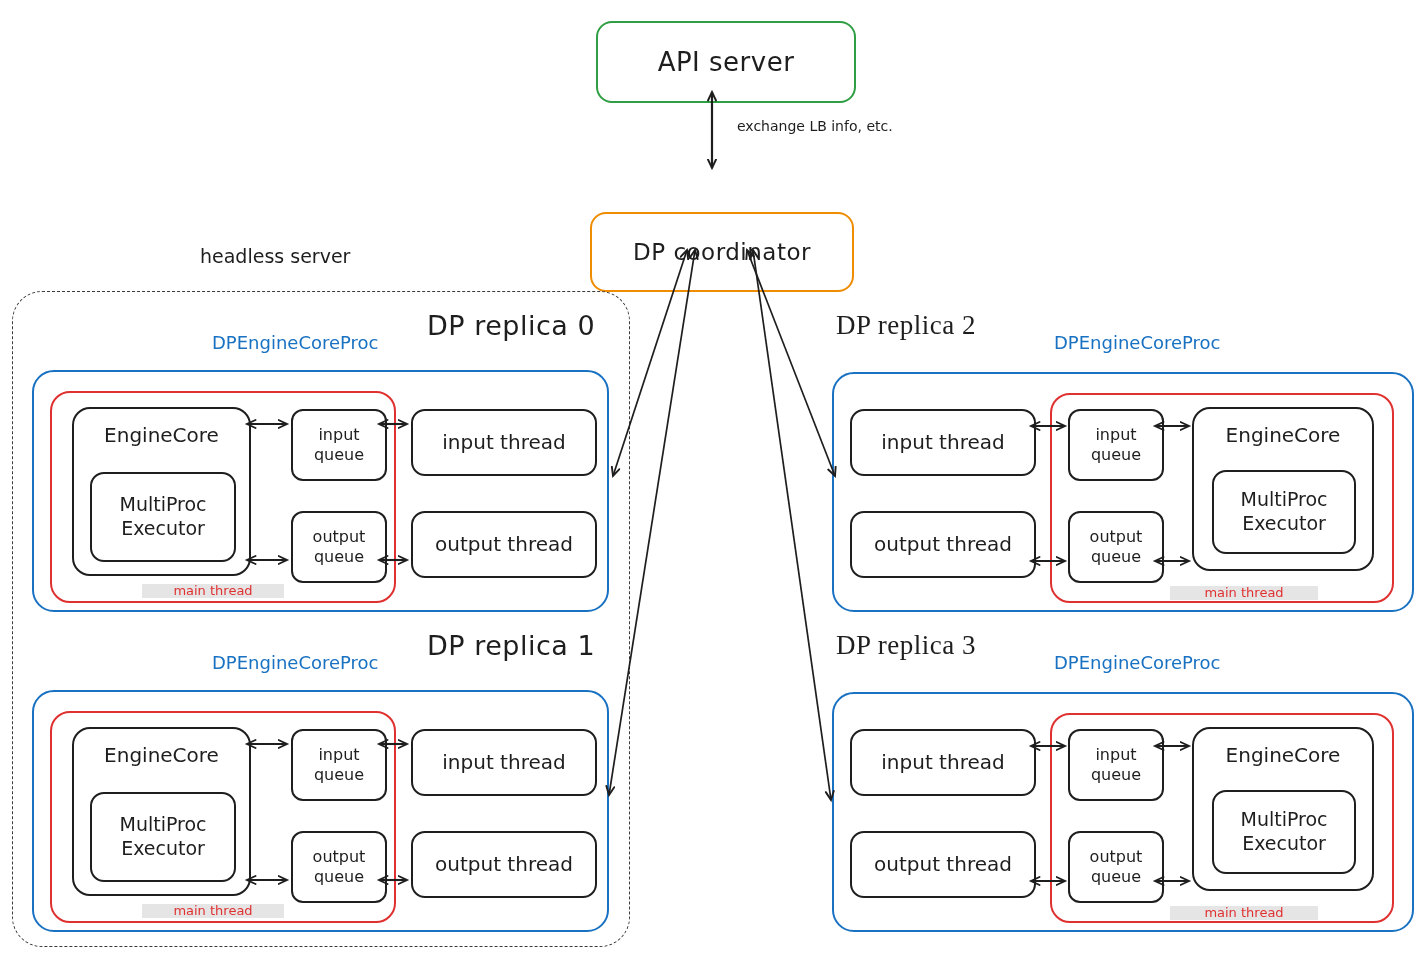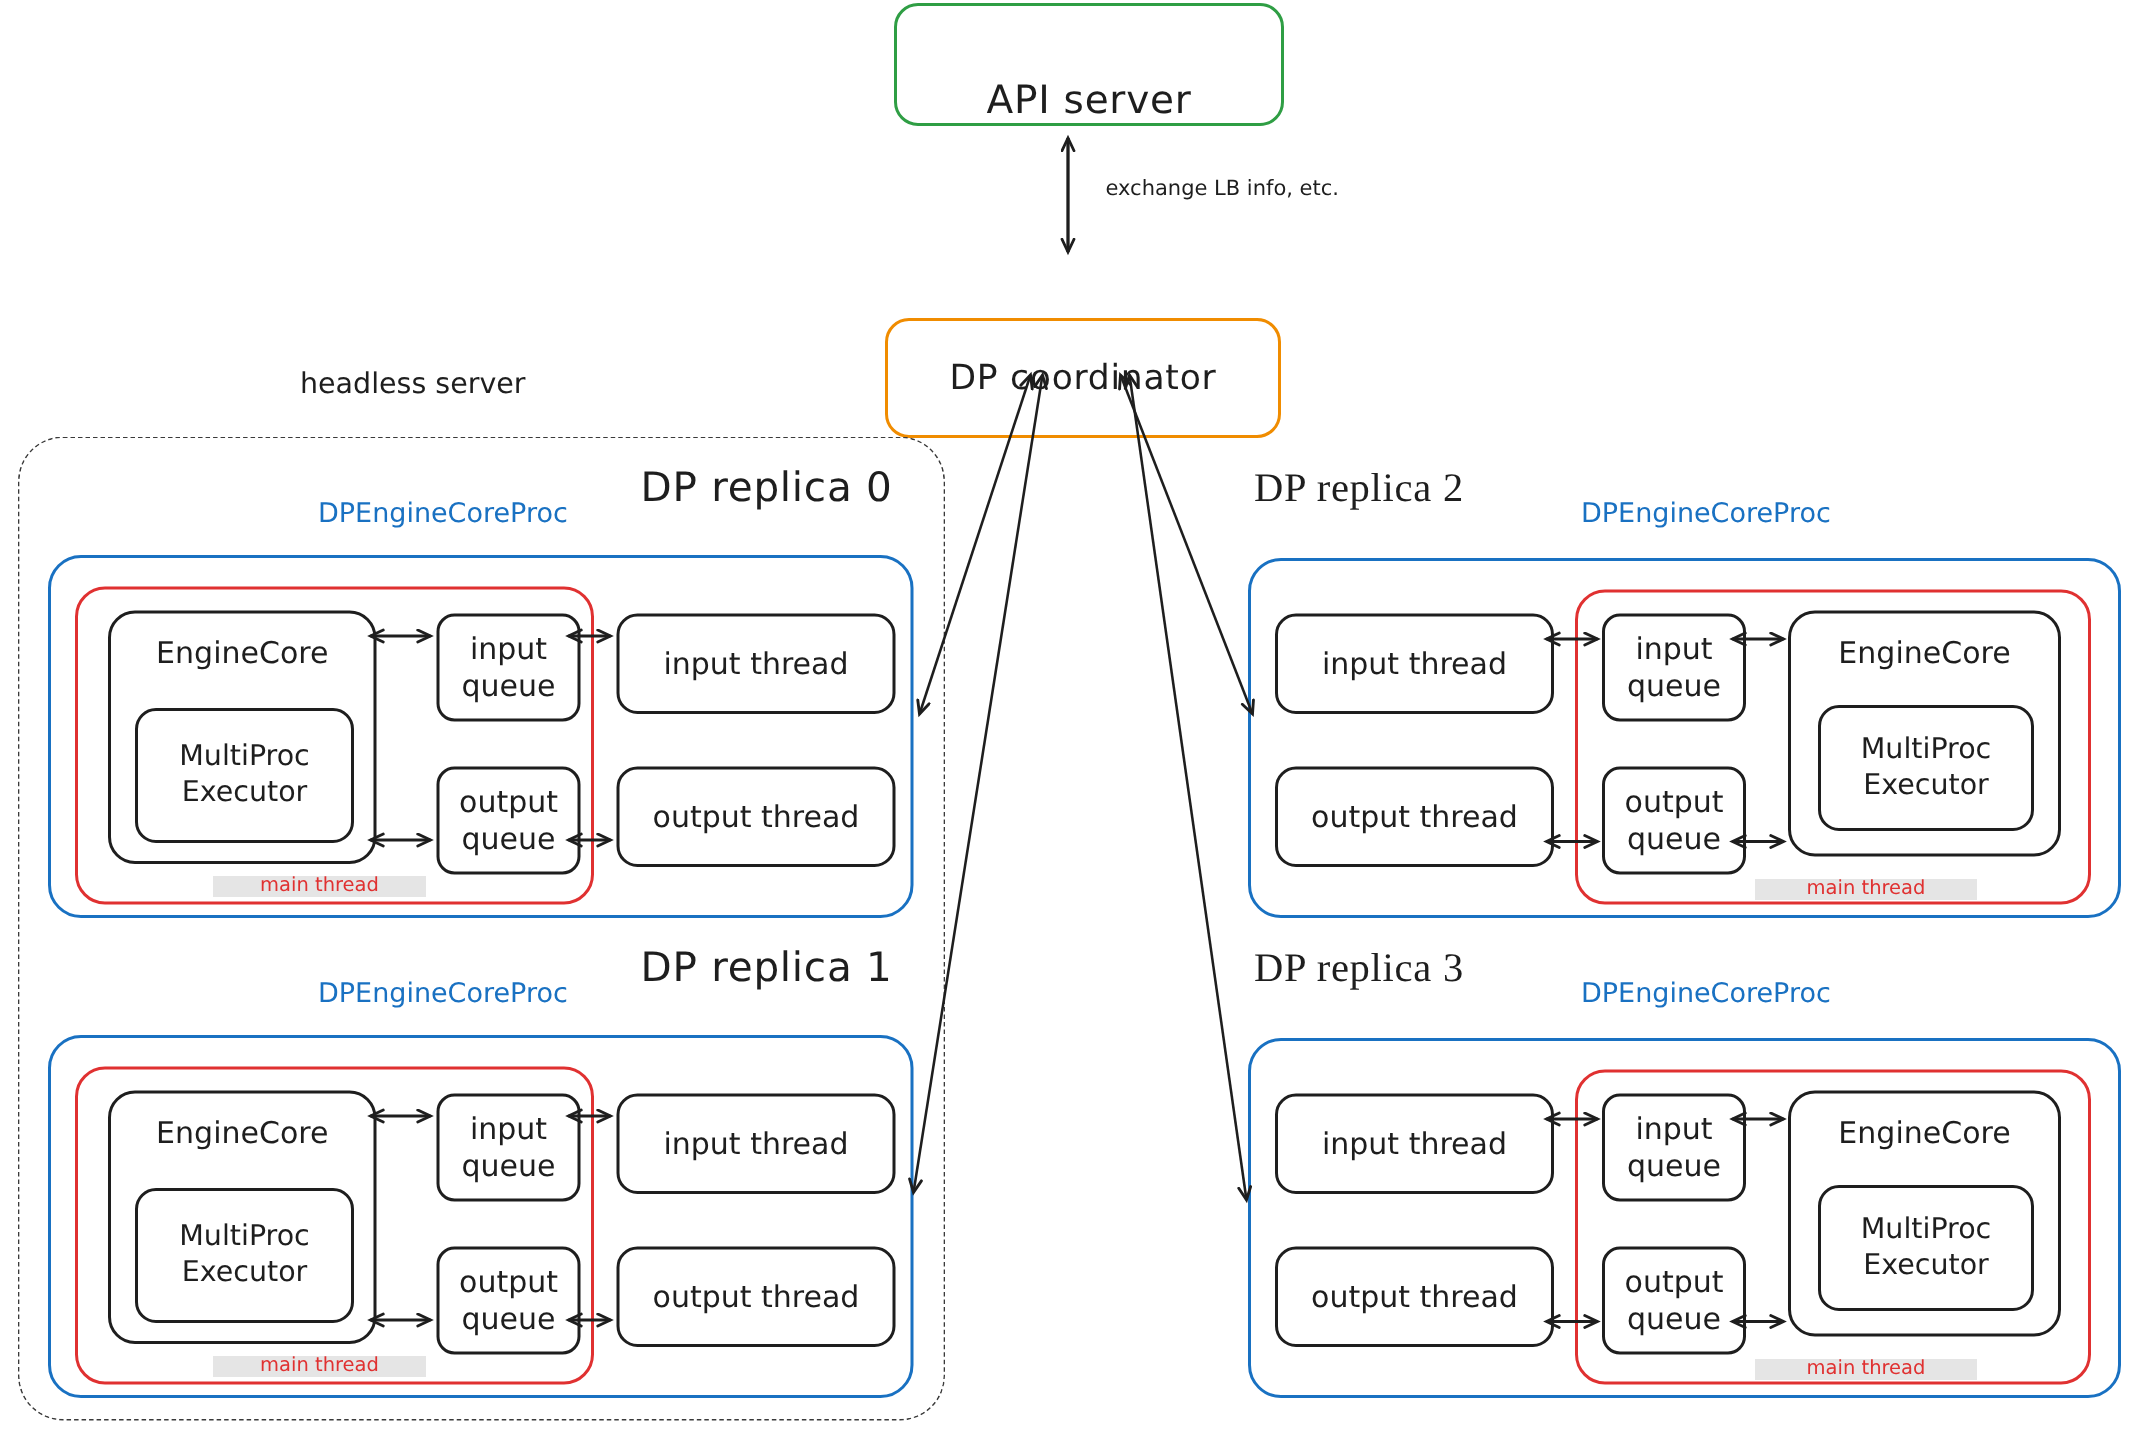--- a/index.html
+++ b/index.html
@@ -6,21 +6,21 @@
   #canvas {
     position:relative; width:1420px; height:960px; background:#ffffff;
     font-family:"DejaVu Sans", sans-serif; color:#1e1e1e; overflow:hidden;
   }
   
   .big-node {
     position:absolute; background:#fff; border-radius:16px;
     display:flex; align-items:center; justify-content:center;
     font-size:26px; letter-spacing:0.5px;
   }
-  #api-server   { left:596px; top:2px;  width:256px; height:78px; border:2.6px solid #2f9e44;align-items:flex-end; }
+  #api-server   { left:596px; top:21px;  width:256px; height:78px; border:2.6px solid #2f9e44; }
   #coordinator  { left:590px; top:172px; width:260px; height:76px; border:2.6px solid #f08c00; font-size:23px;margin-top:40px; }
   .link-label   { position:absolute; left:737px; top:118px; font-size:14px; white-space:nowrap; }
   
   #headless-box {
     position:absolute; left:12px; top:291px; width:616px; height:654px;
     border:1.8px dashed #3a3a3a; border-radius:30px;
   }
   #headless-label { position:absolute; left:200px; top:245px; width:180px; text-align:left; font-size:19px; }
   
   .replica {
@@ -31,21 +31,21 @@
   .red-frame { position:absolute; border:2.4px solid #e03131; border-radius:20px; }
   .mt-label { position:absolute; color:#e03131; font-size:13px; text-align:center; background:#e5e5e5; line-height:1.1; padding:0 4px; white-space:nowrap; }
   .node {
     position:absolute; background:#fff; border:2.5px solid #1e1e1e; border-radius:14px;
     display:flex; align-items:center; justify-content:center; text-align:center;
     font-size:20px; line-height:1.25;
   }
   .node.ec { border-radius:18px; align-items:flex-start; }
   .node.ec .ec-label { margin-top:14px; }
   .node.mp { border-radius:14px; font-size:19px; }
-  .node.q  { font-size:20px; border-radius:12px; padding:2px; }
+  .node.q  { font-size:16px; border-radius:12px; padding:2px; }
   .node.th { border-radius:14px; }
   
   .L .rep-title { left:393px; top:-62px; }
   .L .proc-label { left:178px; top:-40px; }
   .L .red-frame { left:16px; top:19px; width:342px; height:208px; }
   .L .mt-label { left:108px; top:212px; width:134px; }
   .L .ec { left:38px; top:35px; width:175px; height:165px; }
   .L .mp { left:56px; top:100px; width:142px; height:86px; }
   .L .iq { left:257px; top:37px;  width:88px; height:64px; }
   .L .oq { left:257px; top:139px; width:88px; height:64px; }

